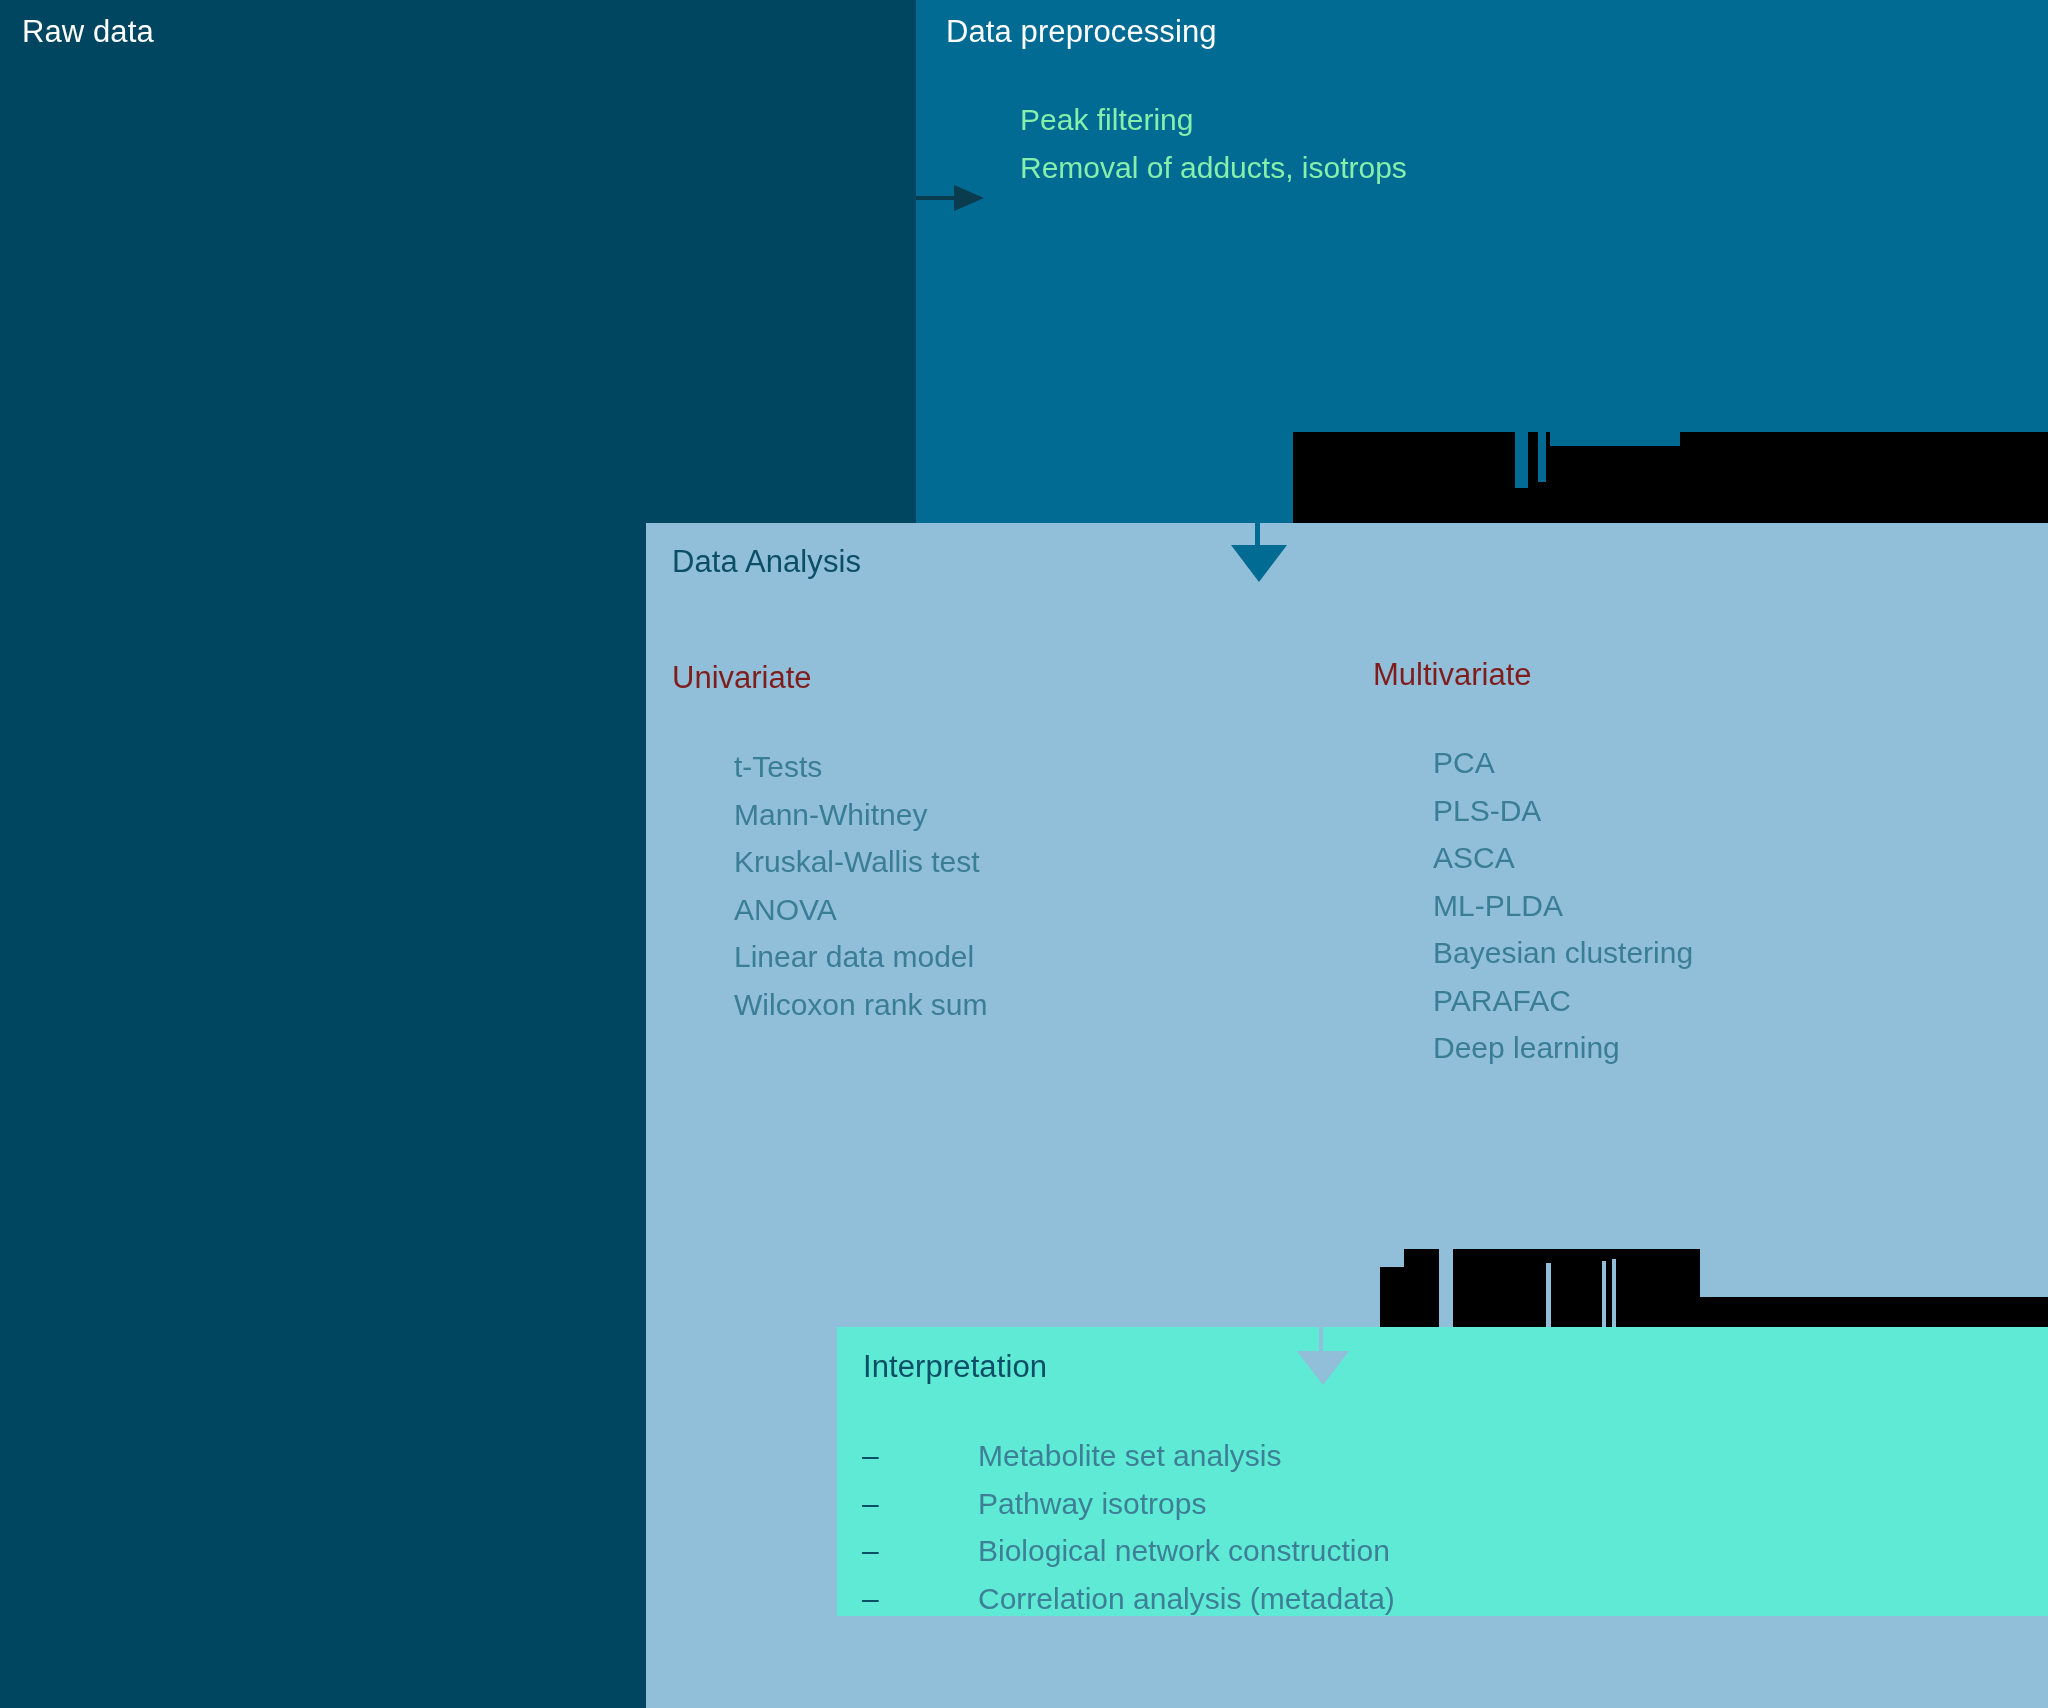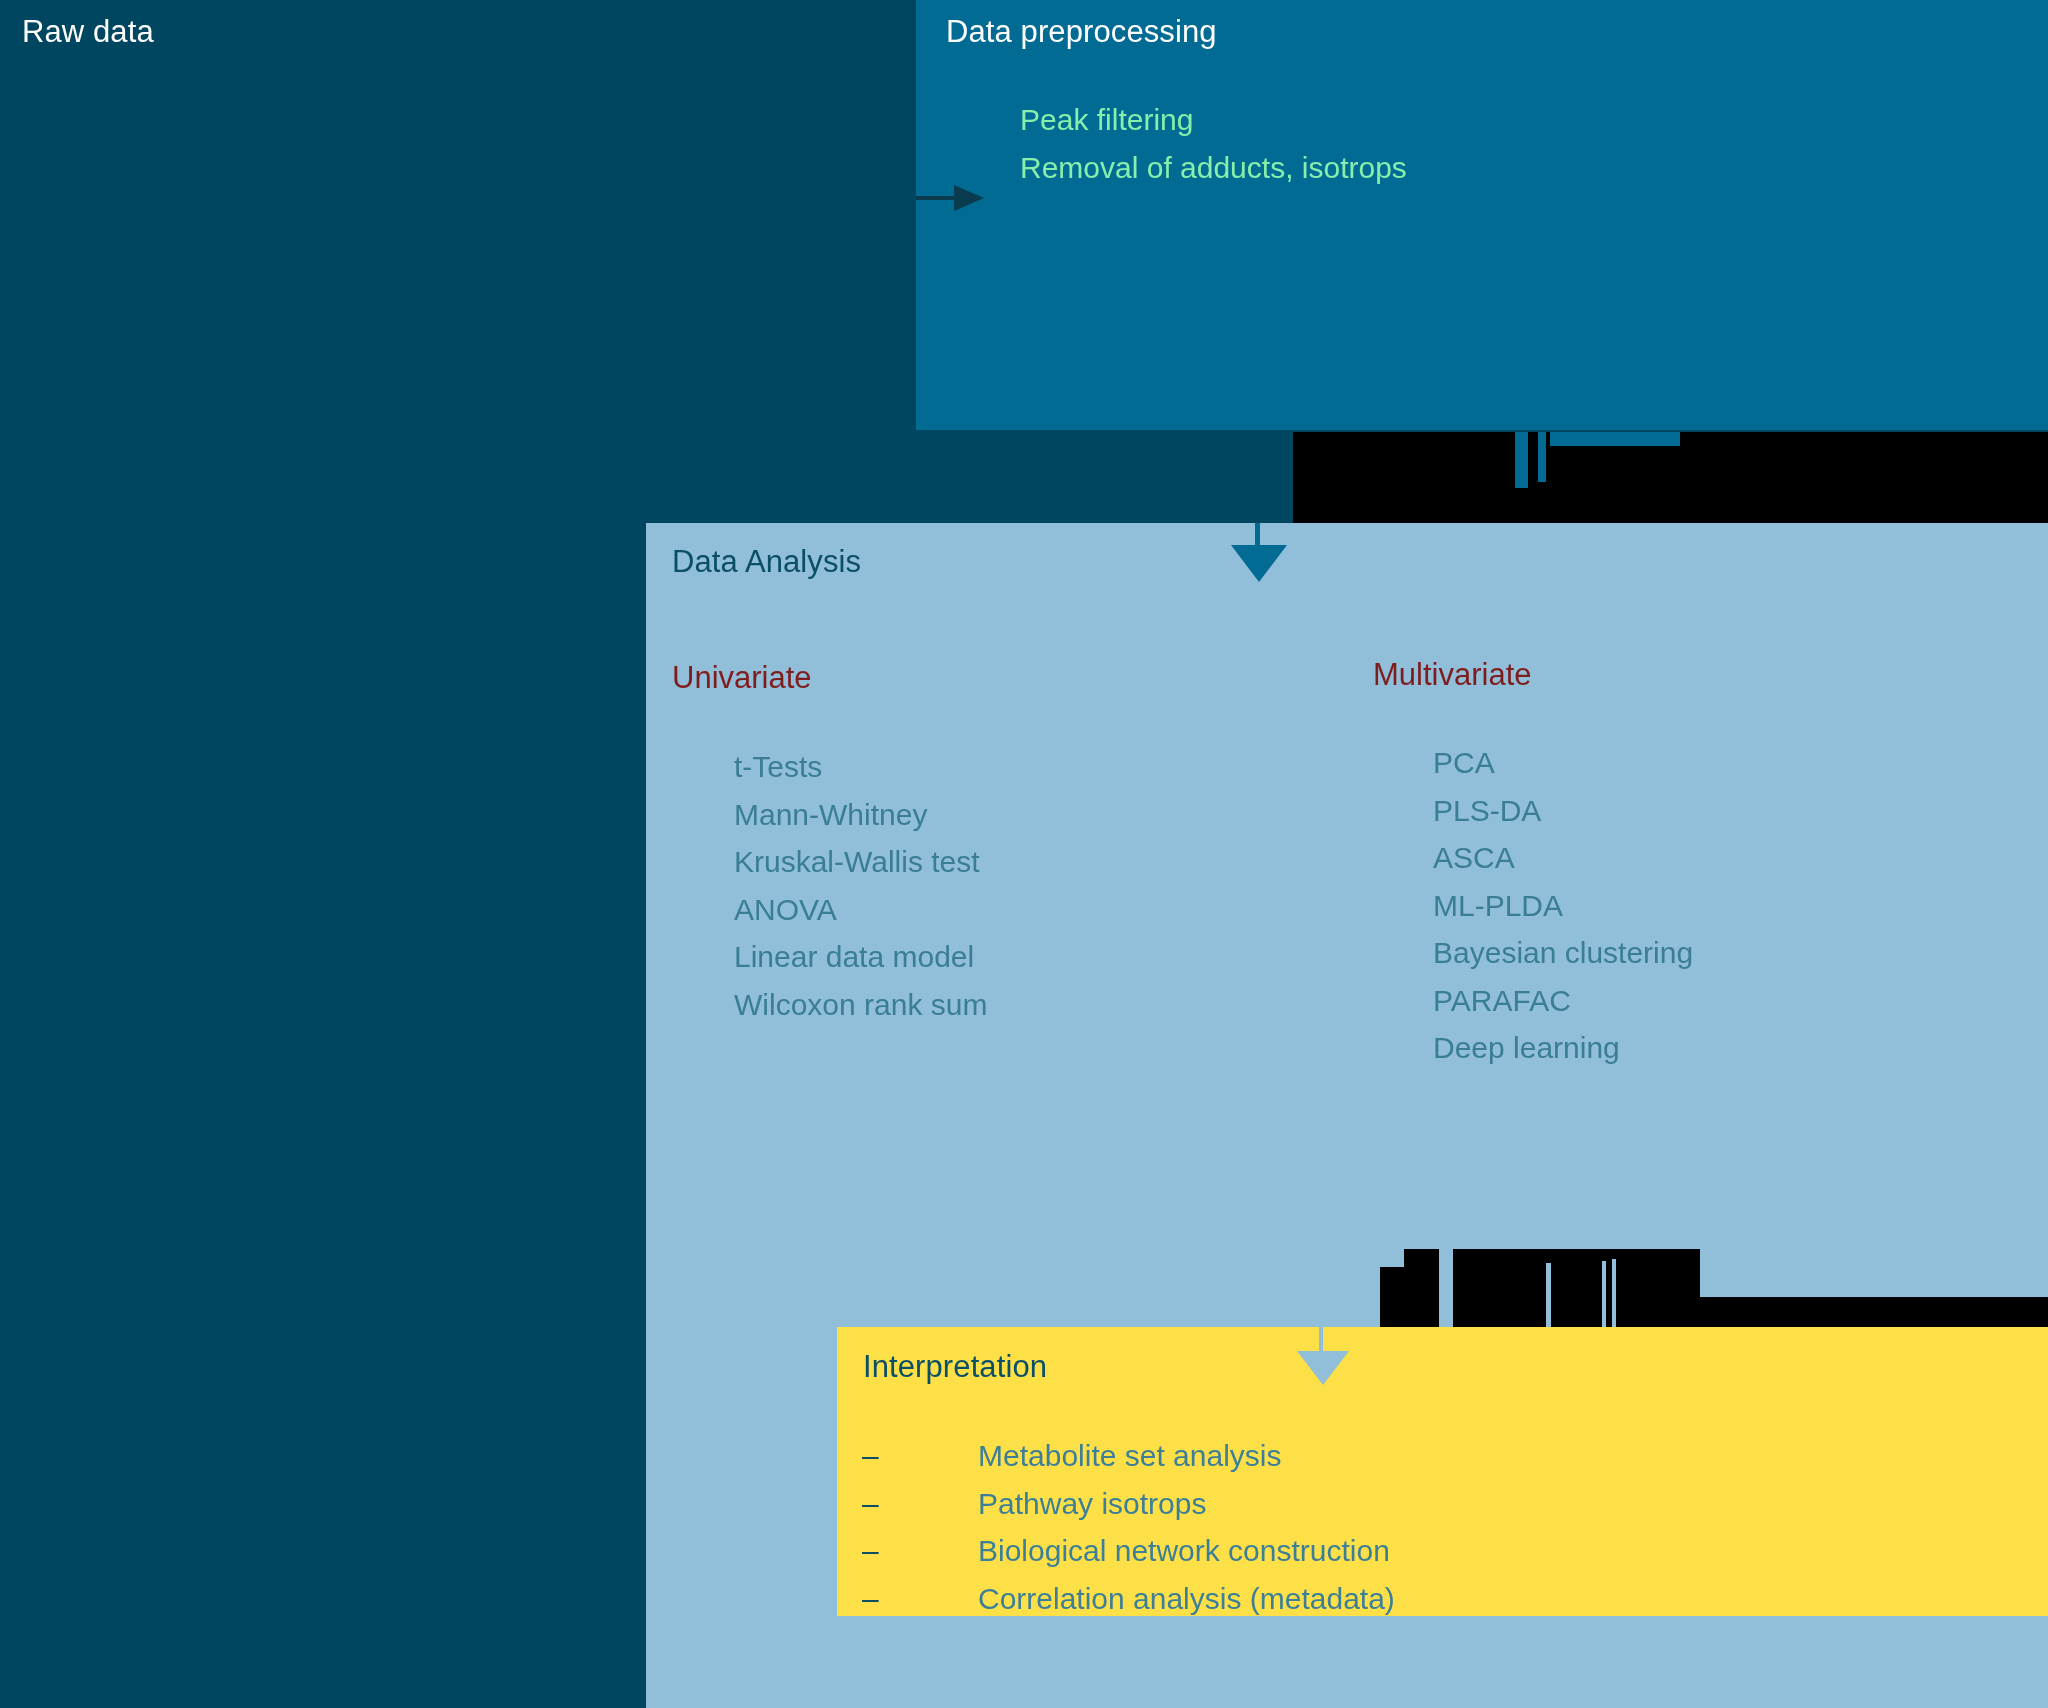--- a/index.html
+++ b/index.html
@@ -14,30 +14,30 @@
   #stage{position:absolute;left:0;top:0;width:2048px;height:1708px;overflow:hidden;}
 
   
   .panel{position:absolute;}
 
   #panel-raw{
     left:0;top:0;width:646px;height:1708px;
     background:#004660;
   }
   #panel-pre{
-    left:916px;top:0;width:1132px;height:430px;
+    left:916px;top:0;width:1132px;height:523px;
     background:#016B93;
   }
   #panel-analysis{
     left:646px;top:523px;width:1402px;height:1185px;
     background:#91BED8;
   }
   #panel-interp{
     left:837px;top:1327px;width:1211px;height:289px;
-    background:#fde047;
+    background:#5eead4;
   }
 
   
   .panel-title{
     position:absolute;
     font-size:31px;
     font-weight:400;
     letter-spacing:0.1px;
     white-space:nowrap;
   }

